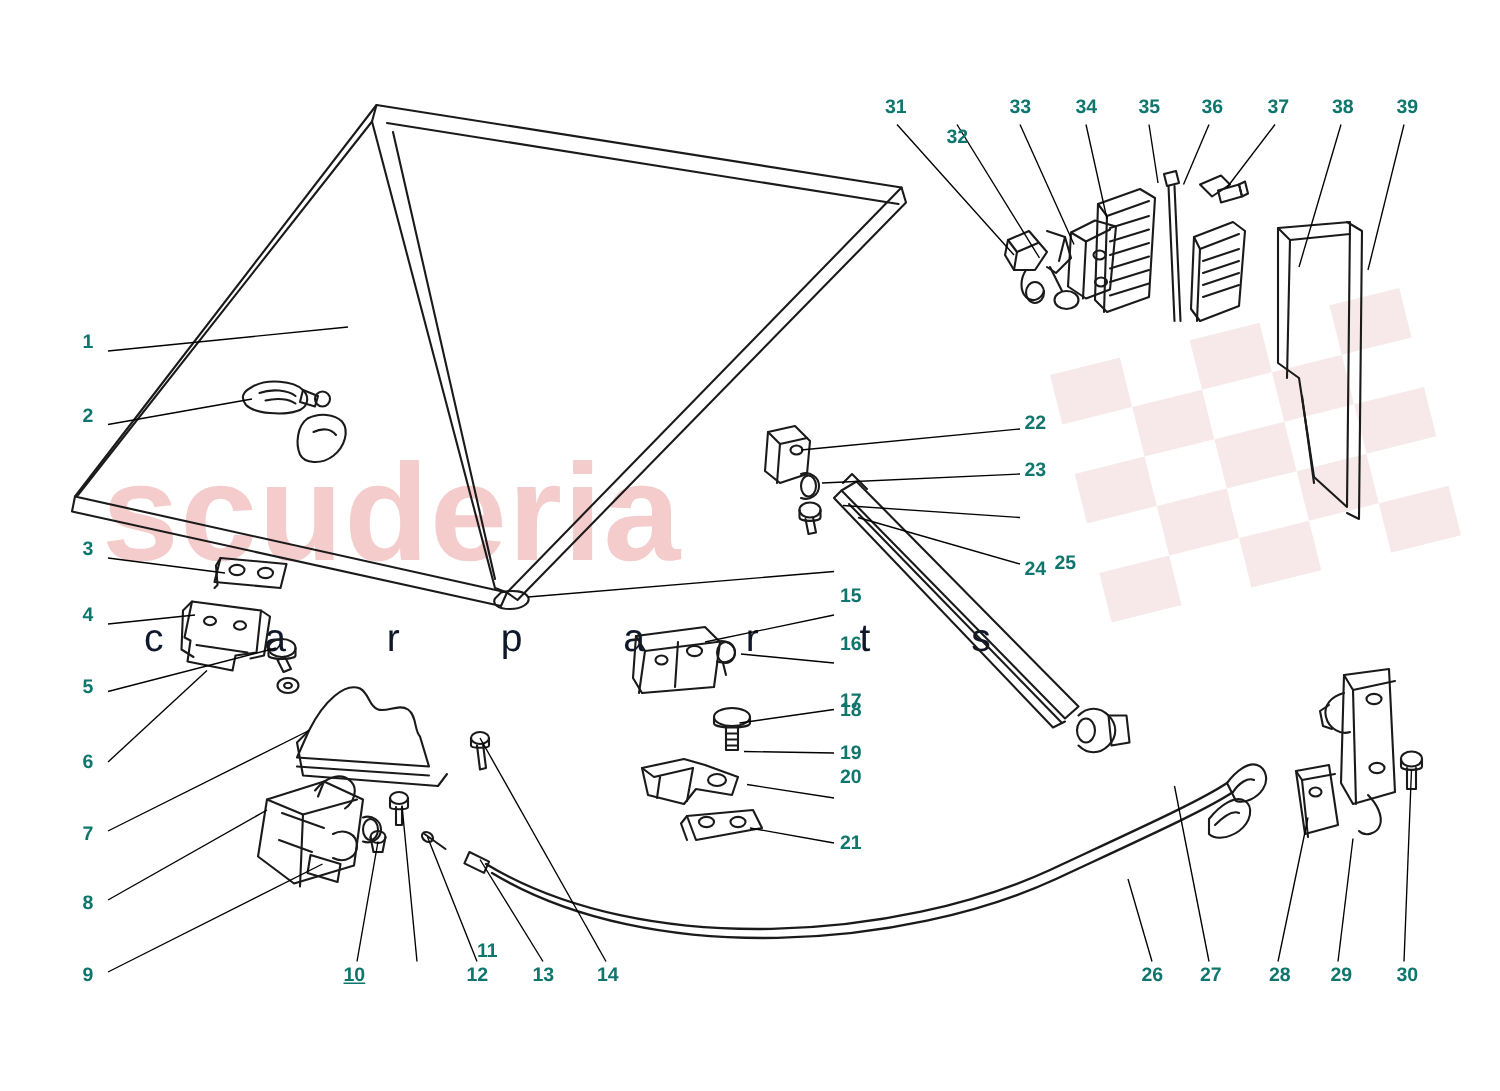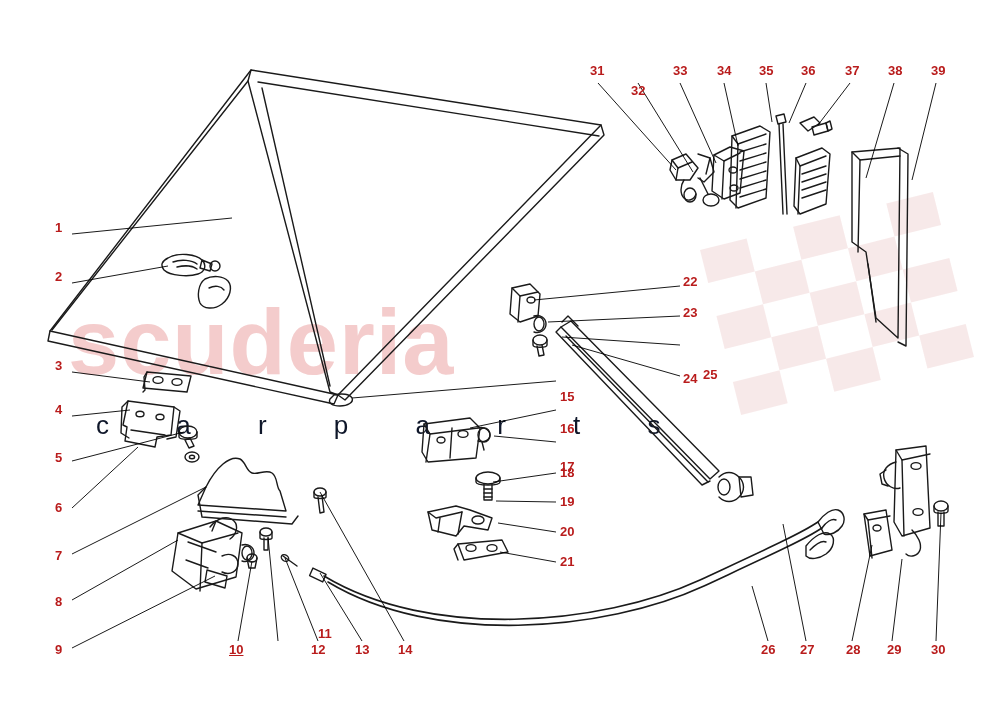--- a/index.html
+++ b/index.html
@@ -41,21 +41,21 @@
     left: 96px;
     top: 410px;
     font-size: 26px;
     letter-spacing: 30px;
     color: #0f172a;
   }
   .callout-num {
     position: absolute;
     font-size: 13px;
     font-weight: bold;
-    color: #b91c1c;
+    color: #0f766e;
     font-family: "Liberation Sans", sans-serif;
     white-space: nowrap;
   }
 </style>
 </head>
 <body>
 
 <div id="root">
 
   <div class="wm-text" id="wm-main">scuderia</div>
@@ -387,21 +387,21 @@
       <div class="callout-num" style="left: 229px; top: 642px; text-decoration: underline;">10</div>
       <div class="callout-num" style="left: 270px; top: 626px; margin-left: 48px;">11</div>
       <div class="callout-num" style="left: 311px; top: 642px;">12</div>
       <div class="callout-num" style="left: 355px; top: 642px;">13</div>
       <div class="callout-num" style="left: 398px; top: 642px;">14</div>
       <div class="callout-num" style="left: 560px; top: 373px; margin-top: 16px;">15</div>
       <div class="callout-num" style="left: 560px; top: 421px; text-align: right;">16</div>
       <div class="callout-num" style="left: 560px; top: 434px; margin-top: 25px;">17</div>
       <div class="callout-num" style="left: 560px; top: 465px;">18</div>
       <div class="callout-num" style="left: 560px; top: 494px;">19</div>
-      <div class="callout-num" style="left: 560px; top: 524px;">20</div>
+      <div class="callout-num" style="left: 560px; top: 510px;">20</div>
       <div class="callout-num" style="left: 560px; top: 554px;">21</div>
       <div class="callout-num" style="left: 683px; top: 274px;">22</div>
       <div class="callout-num" style="left: 683px; top: 305px;">23</div>
       <div class="callout-num" style="left: 683px; top: 335px; margin-top: 36px;">24</div>
       <div class="callout-num" style="left: 703px; top: 367px;">25</div>
       <div class="callout-num" style="left: 761px; top: 642px;">26</div>
       <div class="callout-num" style="left: 800px; top: 642px;">27</div>
       <div class="callout-num" style="left: 846px; top: 642px;">28</div>
       <div class="callout-num" style="left: 887px; top: 642px;">29</div>
       <div class="callout-num" style="left: 931px; top: 642px;">30</div>

